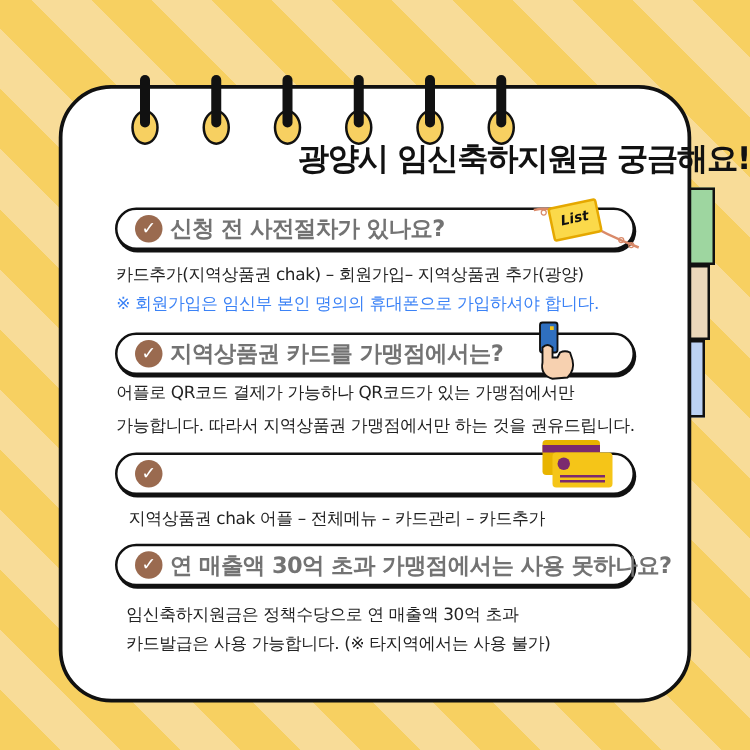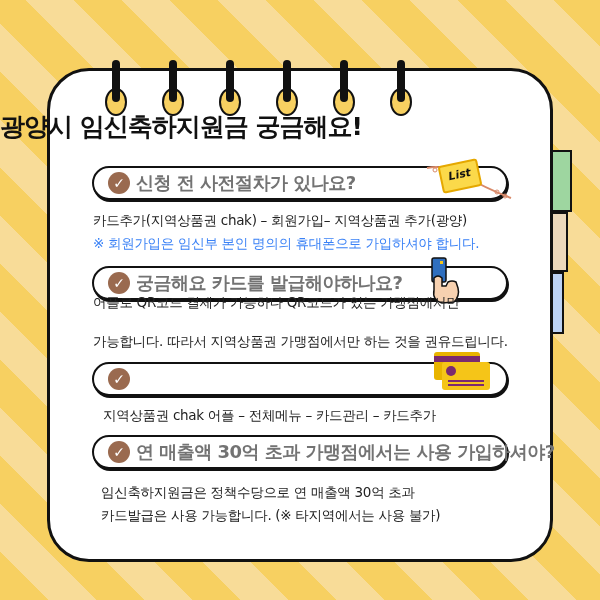--- a/index.html
+++ b/index.html
@@ -21,21 +21,21 @@
   .ring { position: absolute; width: 22px; top: 60px; height: 70px; }
   .ring .hole {
     position: absolute; left: 0; top: 28px; width: 18px; height: 24px;
     border: 2px solid #111; border-radius: 50%; background: #f7d061;
   }
   .ring .wire {
     position: absolute; left: 7px; top: 0; width: 8px; height: 42px;
     background: #111; border-radius: 4px;
   }
   .title {
-    position: absolute; left: 0; width: 600px; top: 110px; text-align: left;
+    position: absolute; left: 0; width: 600px; top: 110px; text-align: right;
     font-weight: bold; font-size: 25px; color: #111; letter-spacing: -1px;
   }
   .title .hl { position: relative; display: inline-block; }
   .title .hl::after {
     content: ""; position: absolute; left: 0; right: 4px; bottom: -4px; height: 6px;
     background: #f5c518; border-radius: 3px; z-index: -1;
   }
   .q {
     position: absolute; left: 92px; width: 416px; height: 34px;
     border: 2.5px solid #111; border-radius: 18px; background: #fff; box-sizing: border-box;
@@ -112,41 +112,41 @@
   <circle cx="10" cy="8" r="2" fill="none" stroke="#d98a6a"></circle>
   <circle cx="72" cy="30" r="2" fill="none" stroke="#d98a6a"></circle>
   <circle cx="80" cy="34" r="2" fill="none" stroke="#d98a6a"></circle>
 </svg>
 <div class="list-tag">List</div>
 <div class="ans" style="left:93px; top:210px">카드추가(지역상품권 chak) – 회원가입– 지역상품권 추가(광양)</div>
 <div class="ans red" style="left:93px; top:233px">※ 회원가입은 임신부 본인 명의의 휴대폰으로 가입하셔야 합니다.</div>
 
 <div class="q" style="top:266px">
   <span class="check">✓</span>
-  <span class="qt">궁금해요 카드를 발급해야하나요?</span>
+  <span class="qt">지역상품권 카드를 가맹점에서는?</span>
 </div>
 <svg class="card-ico" style="left:424px; top:256px" width="40" height="50" viewBox="0 0 40 50">
   <rect x="8" y="2" width="14" height="24" rx="2" fill="#2f6fbf" stroke="#111" stroke-width="1.5"></rect>
   <rect x="16" y="5" width="3" height="3" fill="#f5c518"></rect>
   <path d="M10 22 L10 34 Q8 44 18 47 L30 46 Q36 40 34 32 L32 26 Q28 24 24 26 L22 30 L18 30 L18 22 Q14 18 10 22 Z" fill="#f7d1b0" stroke="#111" stroke-width="1.5"></path>
 </svg>
-<div class="ans" style="left:93px; top:292px">어플로 QR코드 결제가 가능하나 QR코드가 있는 가맹점에서만</div>
+<div class="ans" style="left:93px; top:304px">어플로 QR코드 결제가 가능하나 QR코드가 있는 가맹점에서만</div>
 <div class="ans" style="left:93px; top:331px">가능합니다. 따라서 지역상품권 가맹점에서만 하는 것을 권유드립니다.</div>
 
 <div class="q" style="top:362px">
   <span class="check">✓</span>
 </div>
 <svg class="card-ico" style="left:432px; top:350px" width="60" height="42" viewBox="0 0 60 42">
   <rect x="2" y="2" width="46" height="28" rx="3" fill="#e8b400"></rect>
   <rect x="2" y="6" width="46" height="6" fill="#7b2a6f"></rect>
   <rect x="10" y="12" width="48" height="28" rx="3" fill="#f5c518"></rect>
   <circle cx="19" cy="21" r="5" fill="#7b2a6f"></circle>
   <rect x="16" y="30" width="36" height="2" fill="#7b2a6f"></rect>
   <rect x="16" y="34" width="36" height="2" fill="#7b2a6f"></rect>
 </svg>
 <div class="ans" style="left:103px; top:405px">지역상품권 chak 어플 – 전체메뉴 – 카드관리 – 카드추가</div>
 
 <div class="q" style="top:435px">
   <span class="check">✓</span>
-  <span class="qt">연 매출액 30억 초과 가맹점에서는 사용 가입하셔야?</span>
+  <span class="qt">연 매출액 30억 초과 가맹점에서는 사용 못하나요?</span>
 </div>
 <div class="ans" style="left:101px; top:482px">임신축하지원금은 정책수당으로 연 매출액 30억 초과</div>
 <div class="ans" style="left:101px; top:505px">카드발급은 사용 가능합니다. (※ 타지역에서는 사용 불가)</div>
 
 </body></html>

